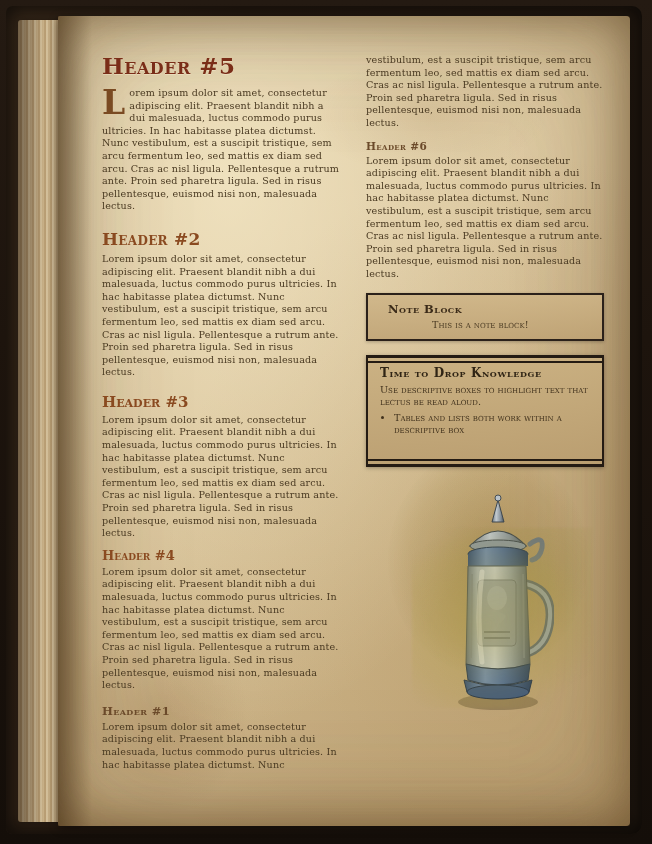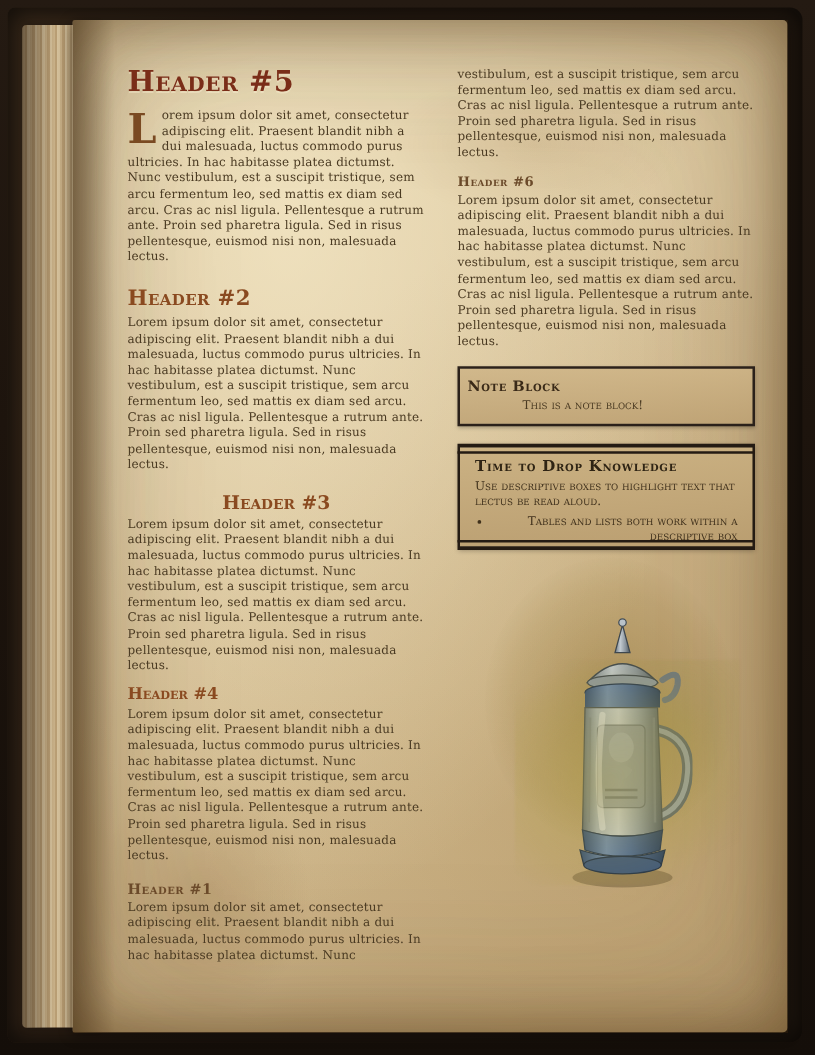--- a/index.html
+++ b/index.html
@@ -116,21 +116,20 @@
     font-variant: small-caps;
     letter-spacing: 0.3px;
   }
   h3.h {
     font-family: "DejaVu Serif", serif;
     font-size: 15px;
     font-weight: bold;
     color: #8a4a20;
     margin: 14px 0 3px 0;
     font-variant: small-caps;
-    text-align: center;
   }
   h4.h {
     font-family: "DejaVu Serif", serif;
     font-size: 13px;
     font-weight: bold;
     color: #8a4a20;
     margin: 4px 0 3px 0;
     font-variant: small-caps;
   }
   h5.h {
@@ -172,21 +171,21 @@
     color: #7a4a22;
     padding: 2px 4px 0 0;
     margin-top: 1px;
   }
   
   .note-block {
     margin-top: 12px;
     position: relative;
     background: linear-gradient(180deg, rgba(206,180,134,0.85), rgba(190,162,116,0.85));
     border: 2px solid #2b211a;
-    padding: 7px 10px 9px 6px;
+    padding: 7px 10px 9px 20px;
     box-shadow: 0 1px 3px rgba(0,0,0,0.25);
   }
   .note-block .nb-title {
     font-family: "DejaVu Serif", serif;
     font-size: 11.5px;
     font-weight: bold;
     font-variant: small-caps;
     color: #3a2a18;
     letter-spacing: 0.5px;
     margin-bottom: 3px;
@@ -200,21 +199,21 @@
   }
   
   .desc-box {
     margin-top: 14px;
     position: relative;
     background: linear-gradient(180deg, rgba(201,175,128,0.9), rgba(186,158,112,0.9));
     border-top: 3px solid #241b13;
     border-bottom: 3px solid #241b13;
     border-left: 2px solid #241b13;
     border-right: 2px solid #241b13;
-    padding: 8px 12px 1px 12px;
+    padding: 8px 12px 28px 12px;
     box-shadow: 0 1px 4px rgba(0,0,0,0.3);
   }
   .desc-box::before, .desc-box::after {
     content:"";
     position:absolute;
     left: -2px; right: -2px;
     height: 2px;
     background: #241b13;
   }
   .desc-box::before { top: 3px; }
@@ -238,21 +237,20 @@
   .desc-box ul {
     margin: 4px 0 0 0;
     padding-left: 14px;
   }
   .desc-box li {
     font-family: "DejaVu Serif", serif;
     font-size: 9.6px;
     color: #40311c;
     font-variant: small-caps;
     line-height: 12.2px;
-    text-align: right;
   }
   
   .stein-wrap {
     position: absolute;
     left: 78px;
     top: 436px;
     width: 110px;
     height: 230px;
   }
   

